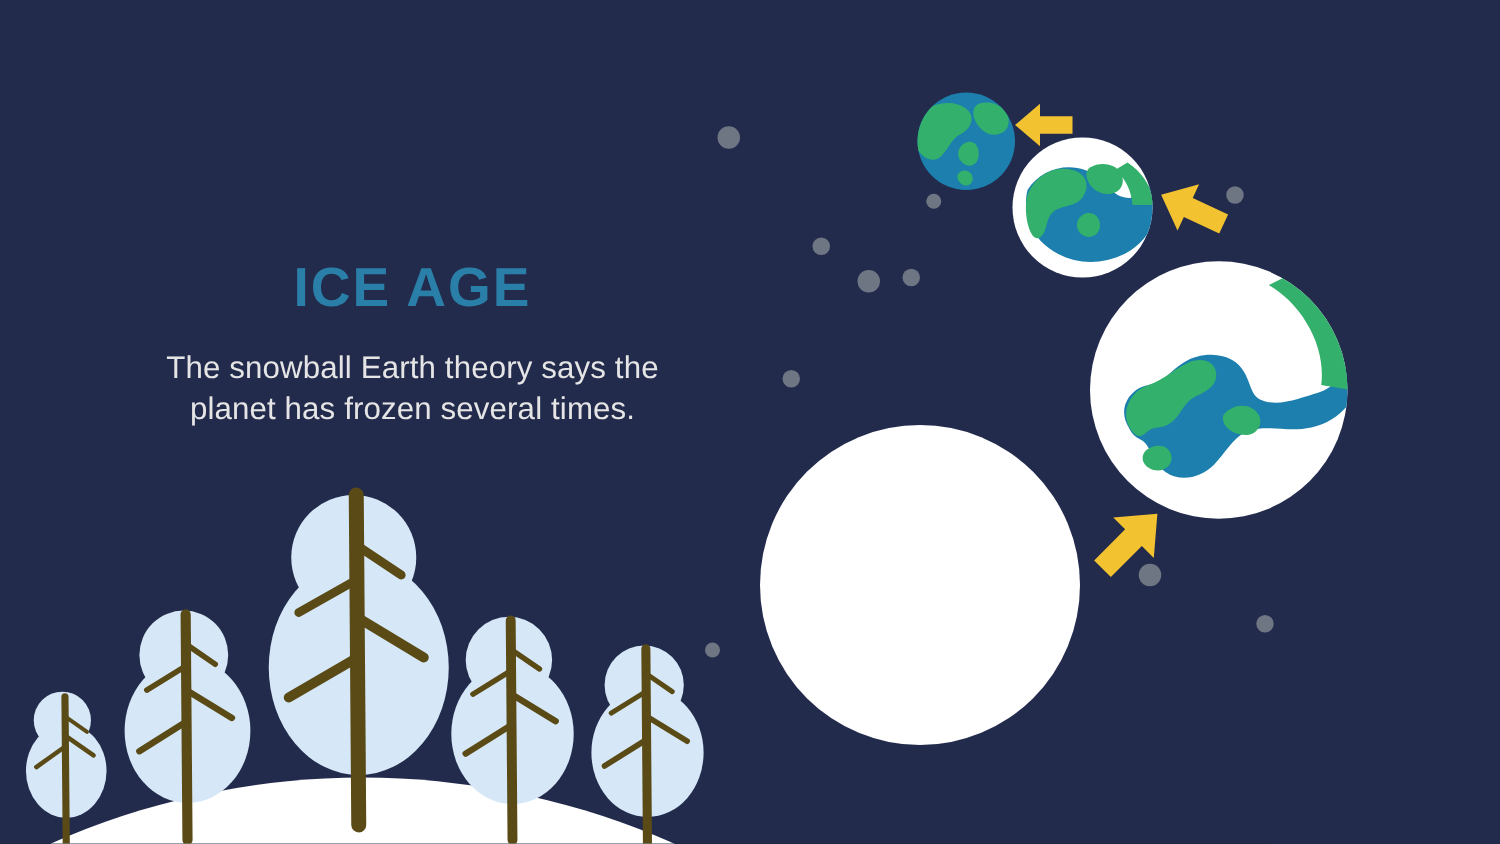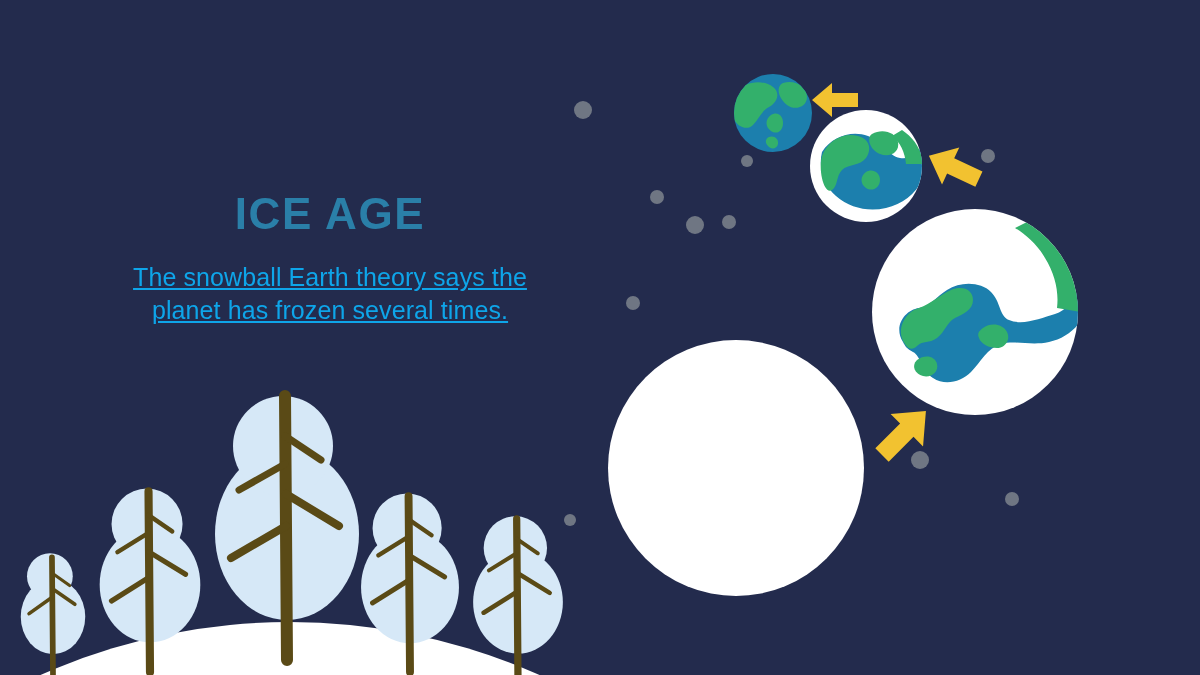--- a/index.html
+++ b/index.html
@@ -20,44 +20,43 @@
   #scene {
     position: absolute;
     inset: 0;
     width: 1200px;
     height: 675px;
     display: block;
   }
   #text-block {
     position: absolute;
     left: 100px;
-    top: 191px;
+    top: 208px;
     width: 460px;
     text-align: center;
     z-index: 5;
   }
   #title {
     margin: 0;
     font-family: "Liberation Sans", sans-serif;
     font-size: 44px;
     font-weight: 700;
     letter-spacing: 1.6px;
     color: #2a7fa8;
     line-height: 1.05;
     text-transform: uppercase;
   }
   #subtitle {
     margin: 24px 0 0 0;
     font-family: "Liberation Sans", sans-serif;
     font-size: 25px;
     font-weight: 400;
     line-height: 1.33;
-    color: #0ea5e9;
+    color: #e5e5e5;
     letter-spacing: 0.1px;
-    text-decoration: underline;
   }
 </style>
 </head>
 <body>
 
 <div id="slide">
 
   <svg id="scene" viewBox="0 0 1200 675" aria-hidden="true">
     <defs>
 

